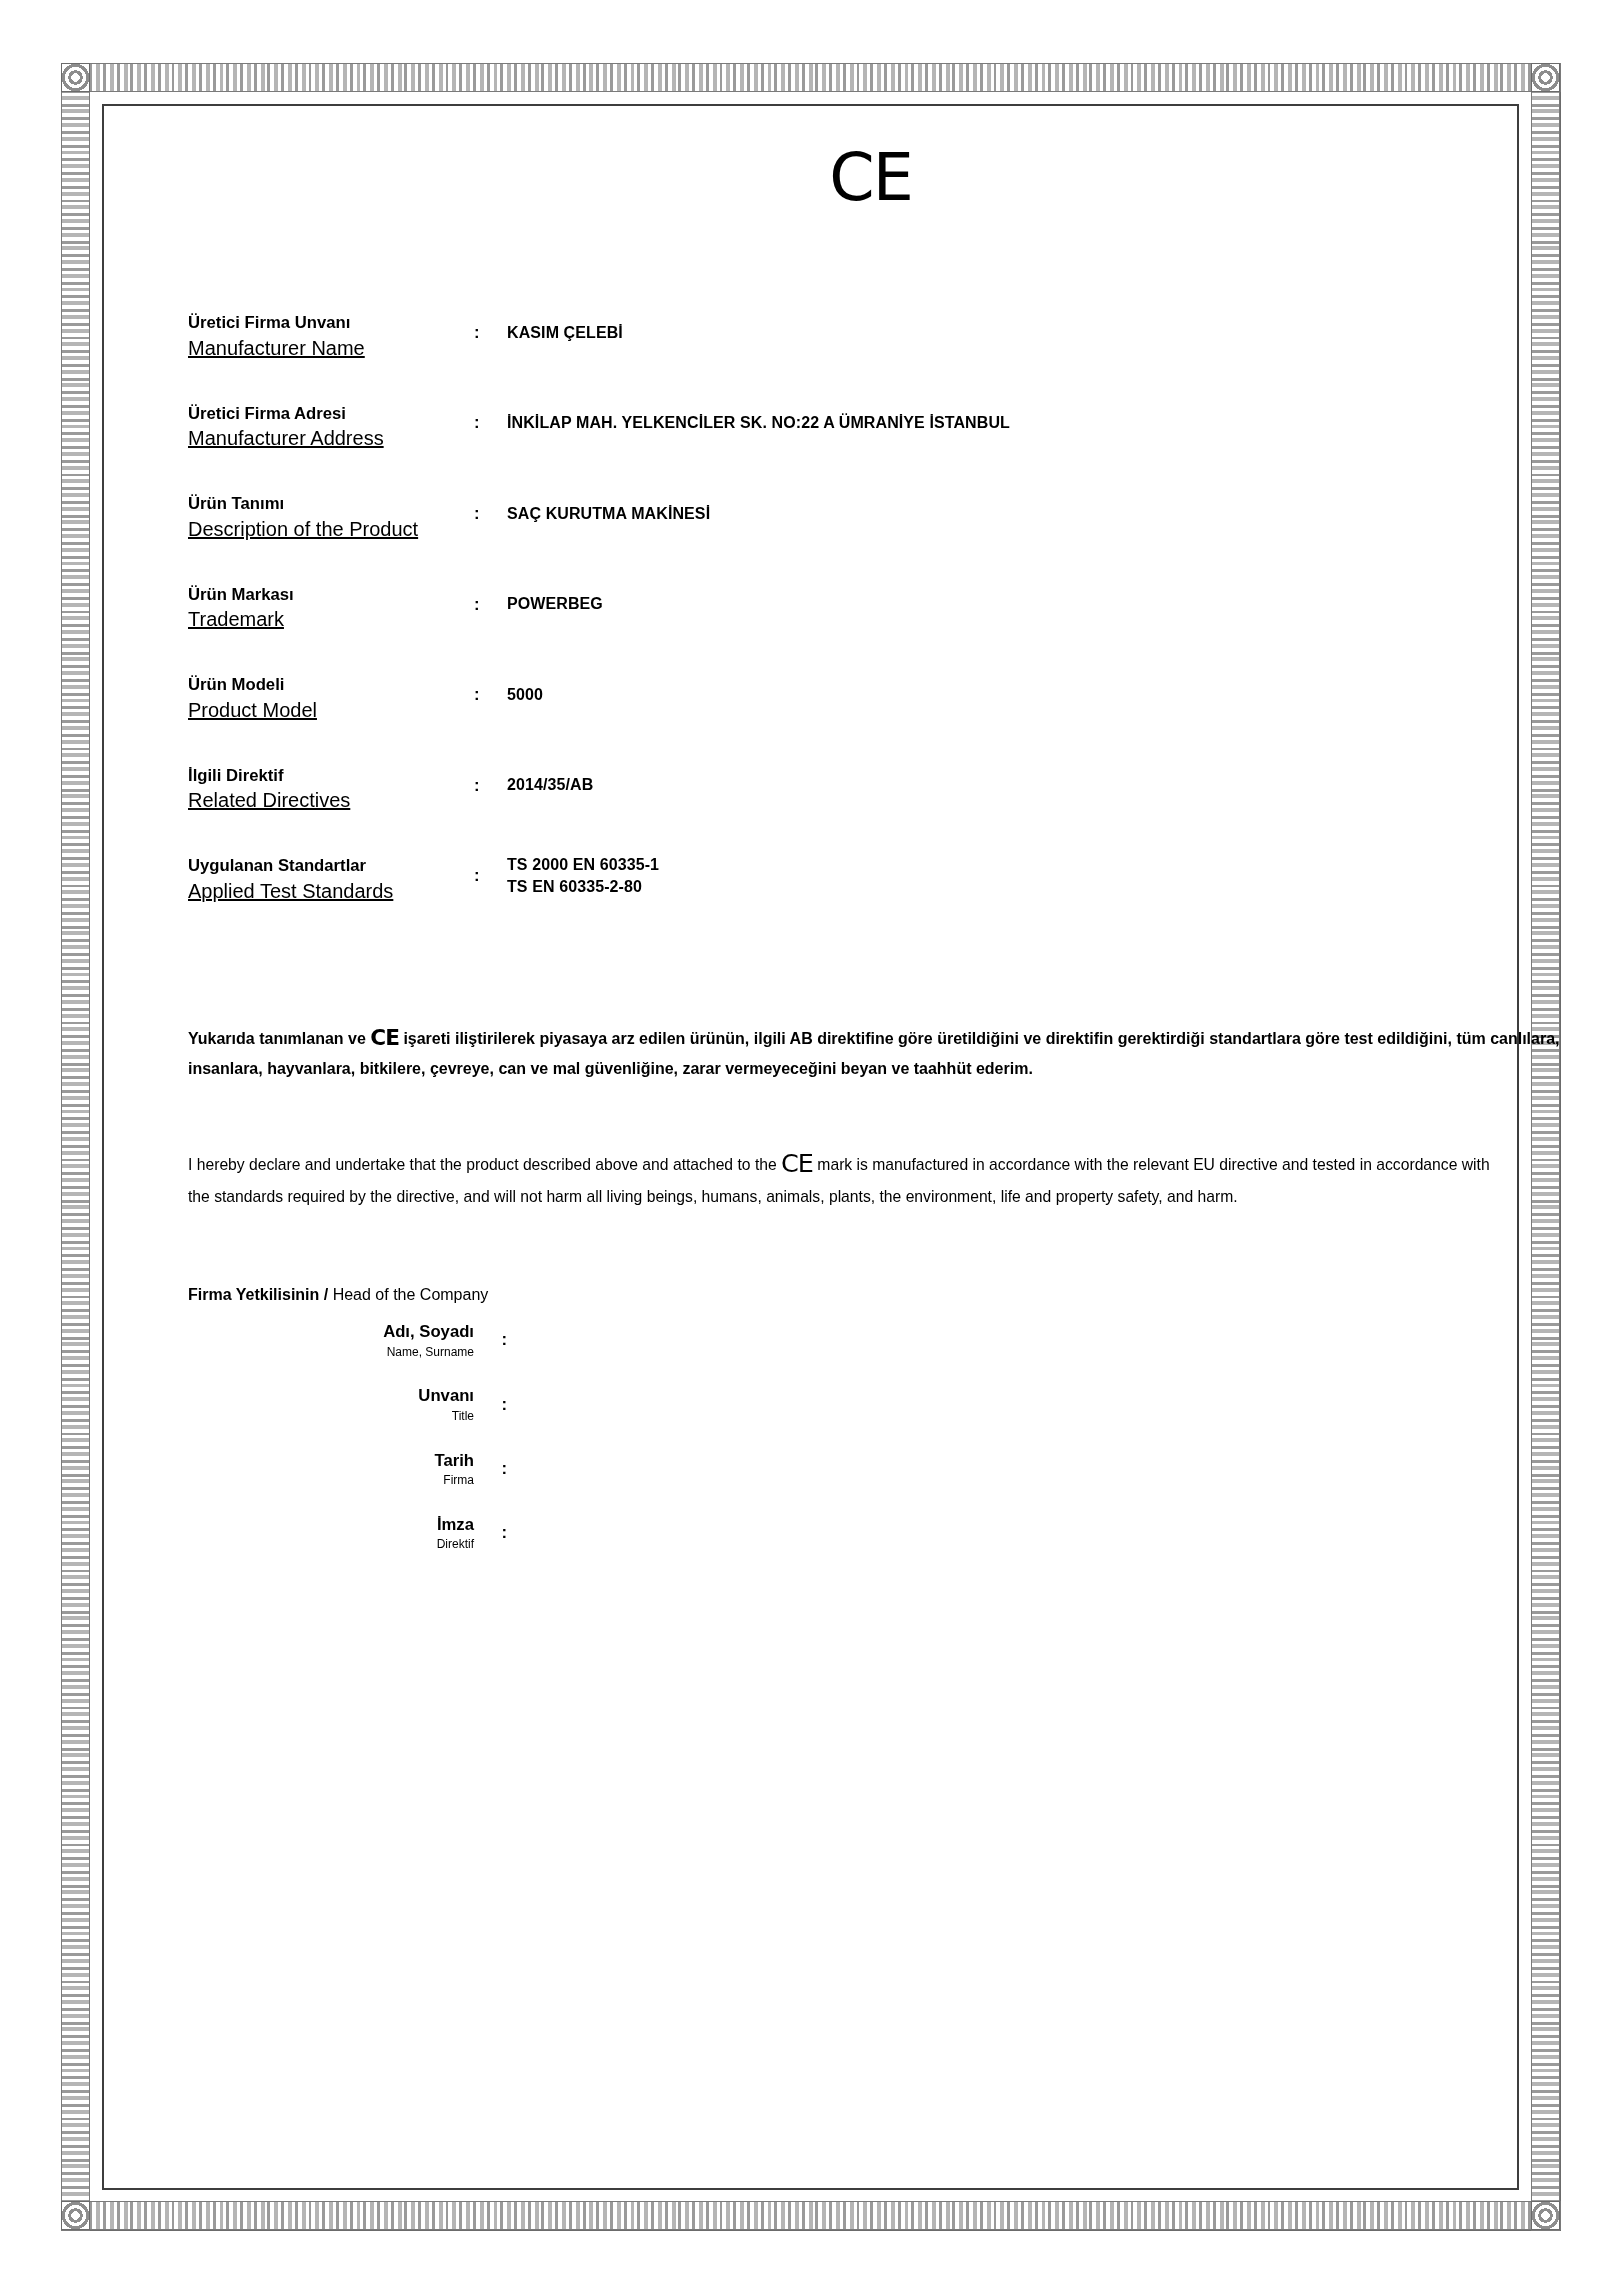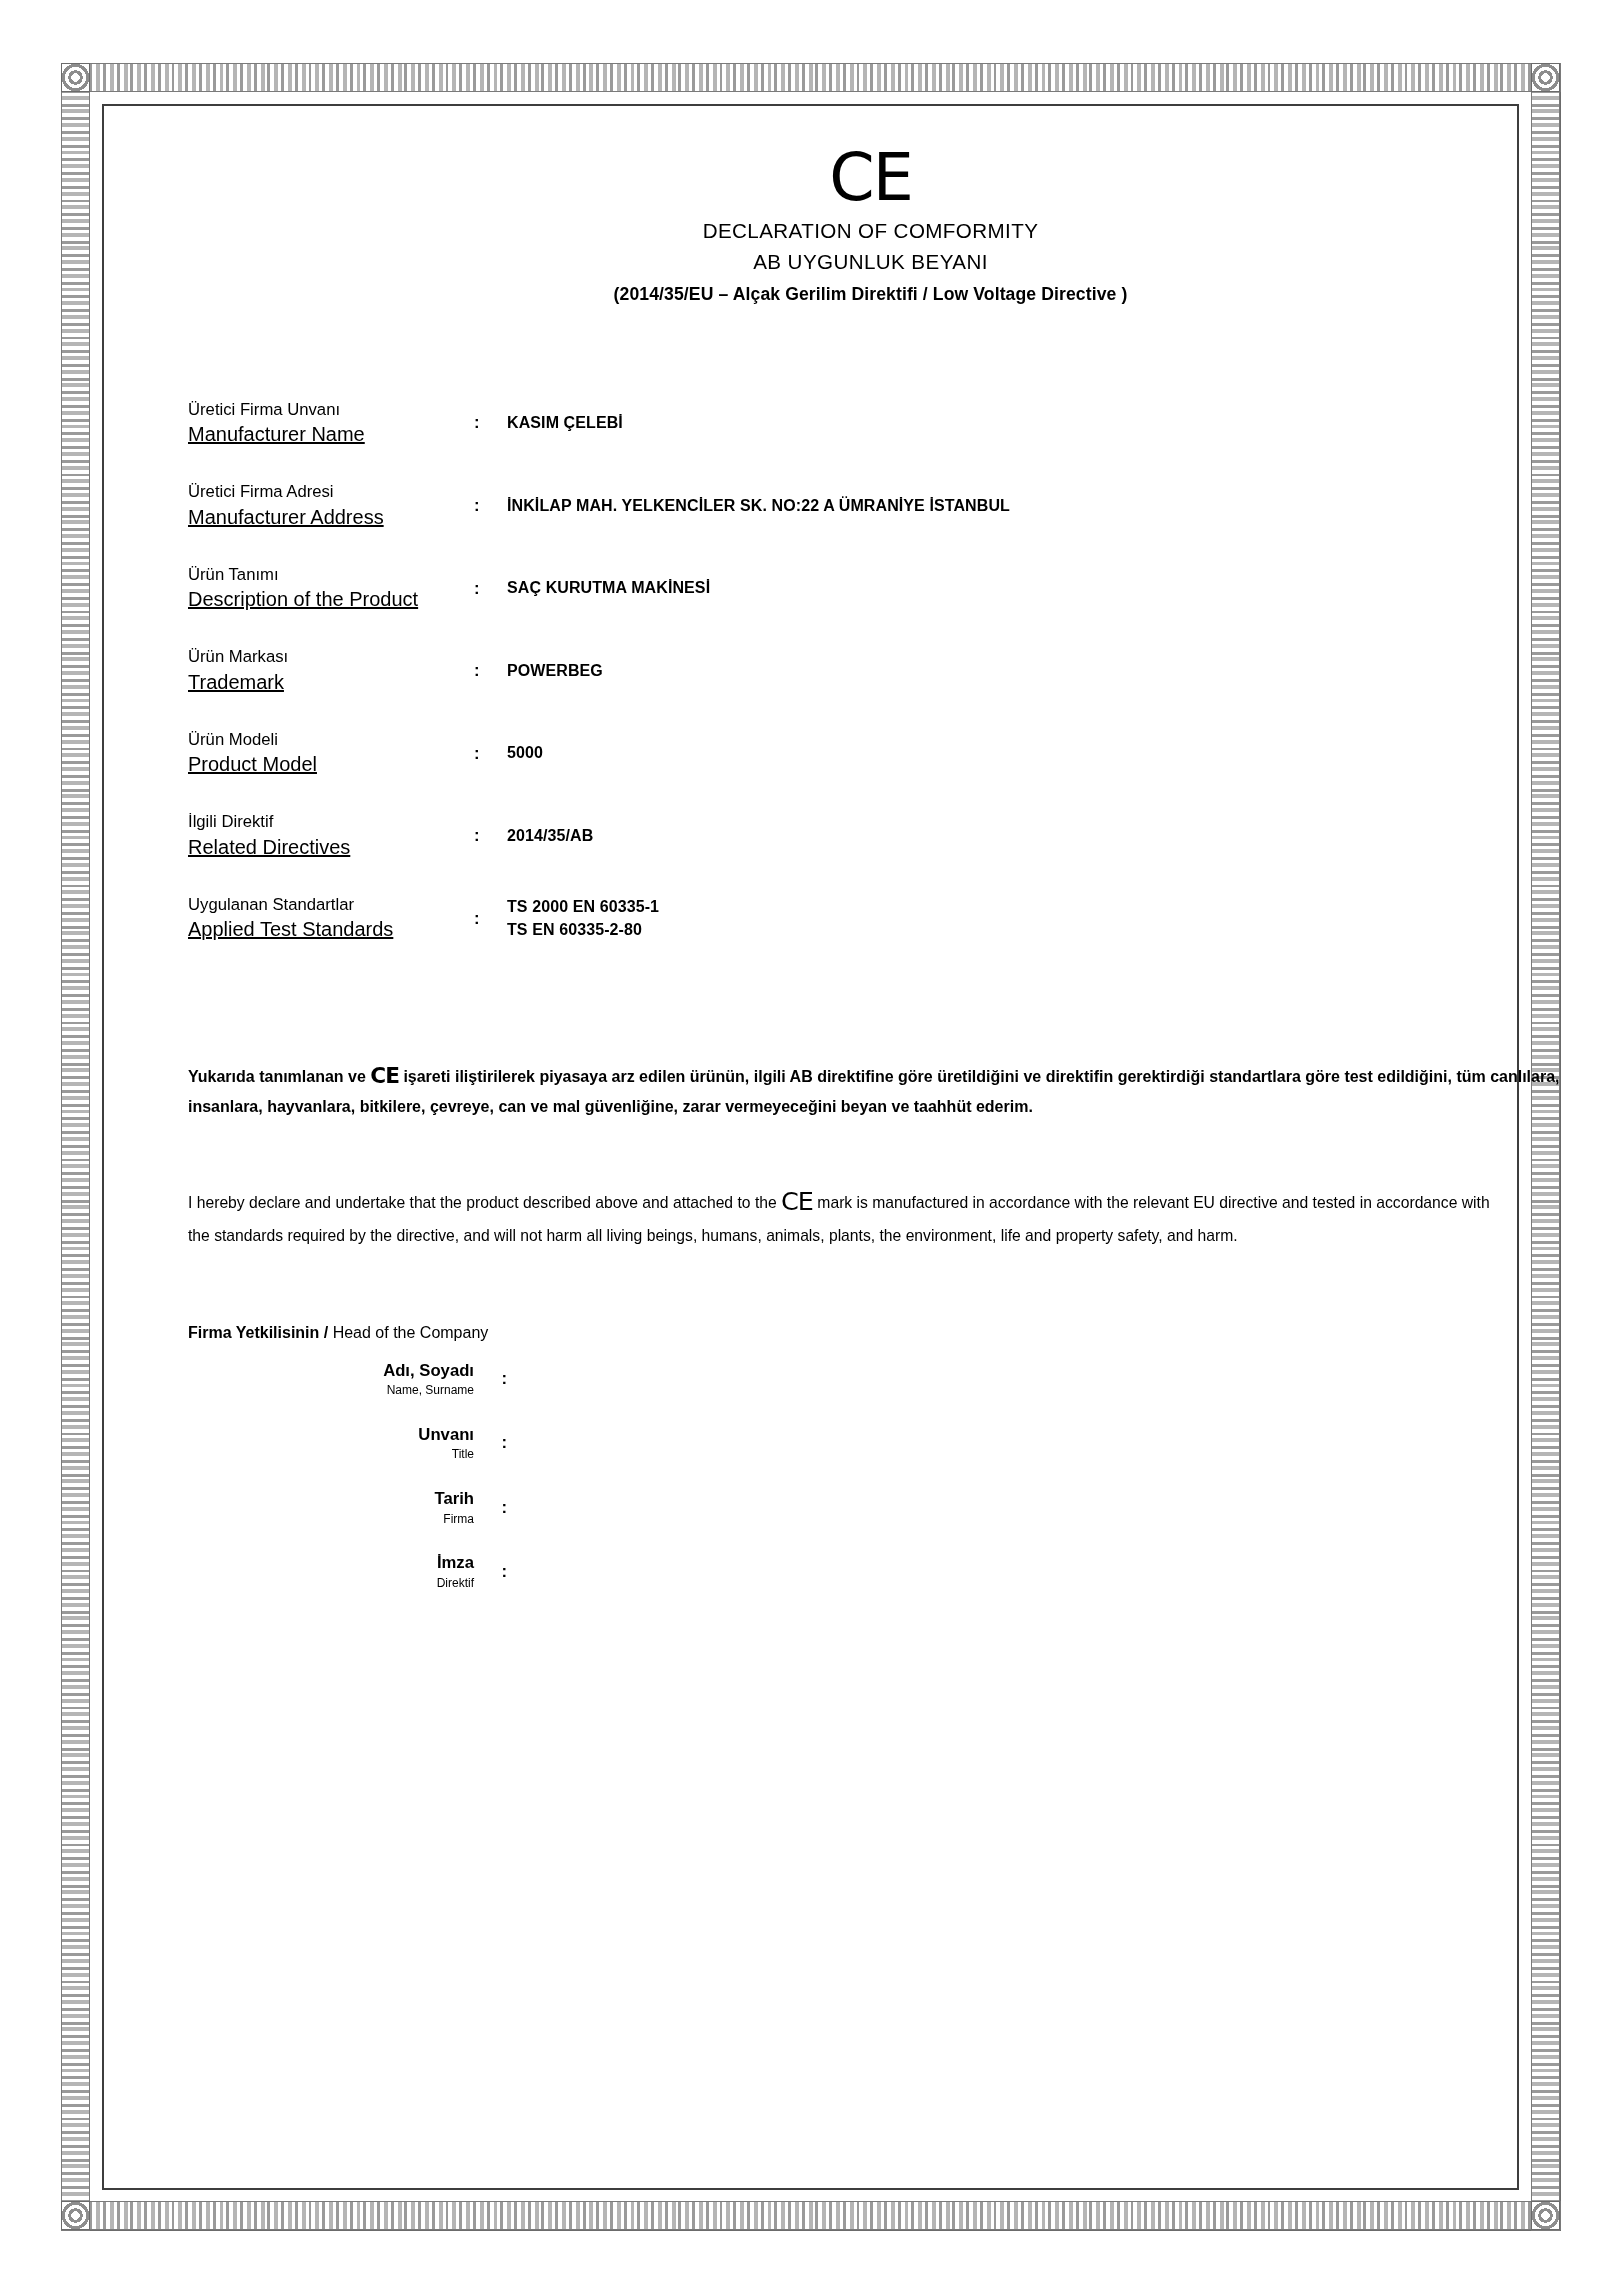--- a/index.html
+++ b/index.html
@@ -122,23 +122,24 @@
     display: flex;
     align-items: flex-start;
     margin-bottom: 33px;
   }
   .field-label {
     width: 286px;
     flex: 0 0 286px;
   }
   .field-label .tr {
     font-size: 16.7px;
-    font-weight: normal;
+    font-weight: bold;
     line-height: 1.35;
     display: block;
+    margin-top: 8px;
   }
   .field-label .en {
     font-size: 20px;
     font-weight: normal;
     line-height: 1.35;
     display: block;
     text-decoration: underline;
   }
   .field-colon {
     width: 33px;
@@ -233,25 +234,20 @@
   <div class="corner corner-tl"></div>
   <div class="corner corner-tr"></div>
   <div class="corner corner-bl"></div>
   <div class="corner corner-br"></div>
   <div class="frame-inner"></div>
 
   <div class="content">
 
     <div class="ce-mark">CE</div>
 
-    <div class="title-block">
-      <div class="title-en">DECLARATION OF COMFORMITY</div>
-      <div class="title-tr">AB UYGUNLUK BEYANI</div>
-      <div class="title-dir">(2014/35/EU – Alçak Gerilim Direktifi / Low Voltage Directive )</div>
-    </div>
 
     <div class="fields">
 
       <div class="field-row">
         <div class="field-label">
           <span class="tr">Üretici Firma Unvanı</span>
           <span class="en">Manufacturer Name</span>
         </div>
         <div class="field-colon">:</div>
         <div class="field-value">KASIM ÇELEBİ</div>

